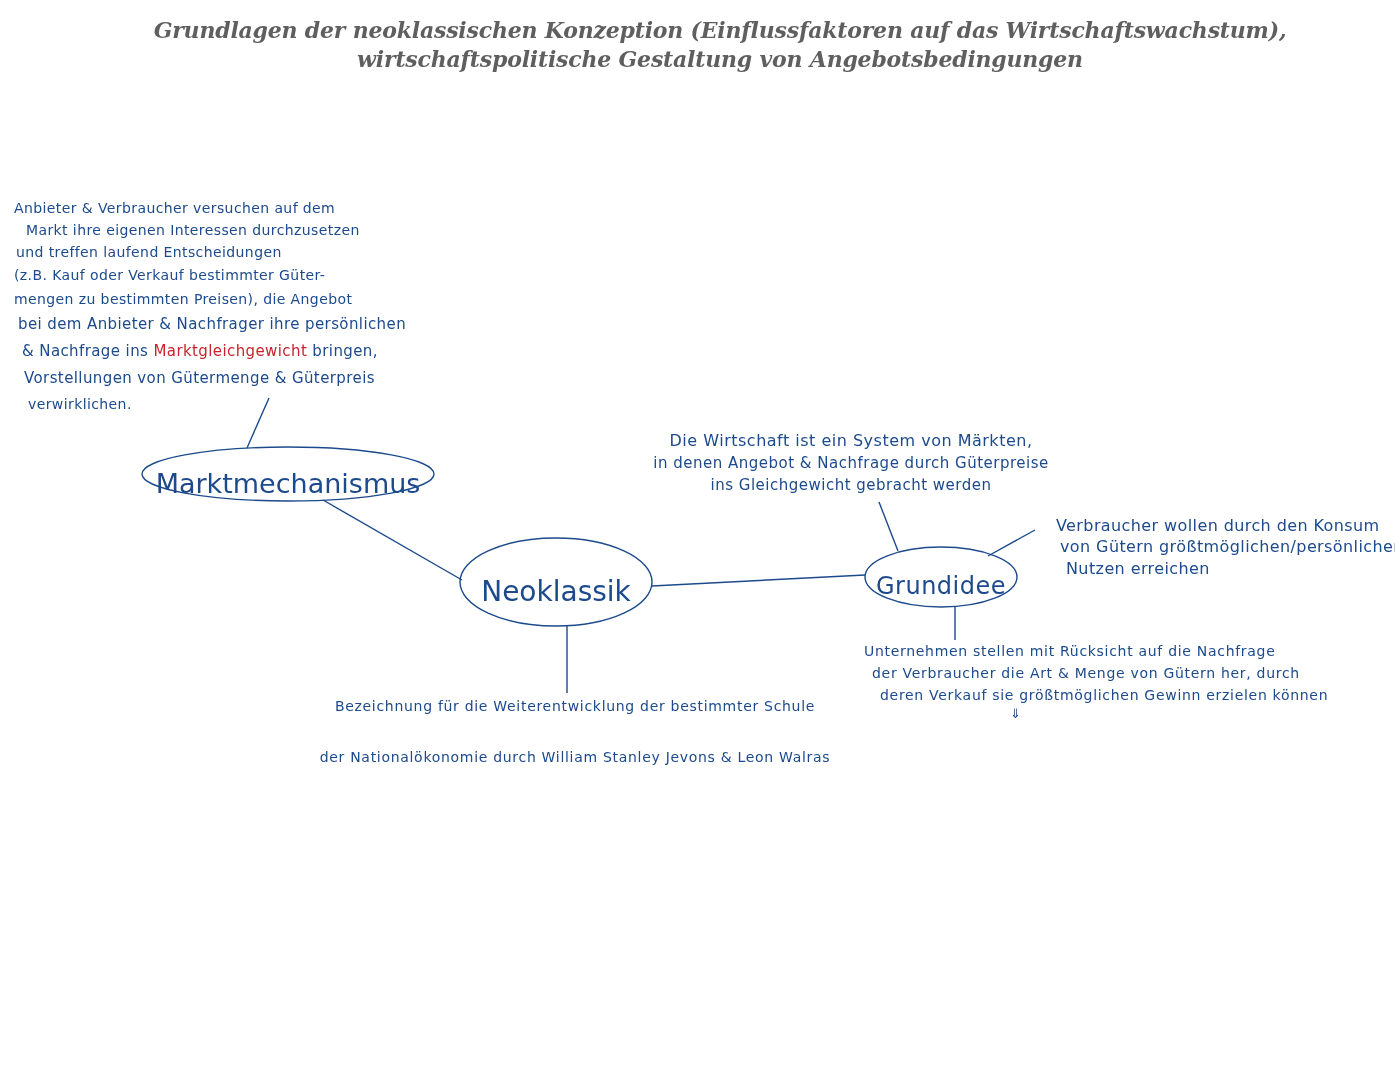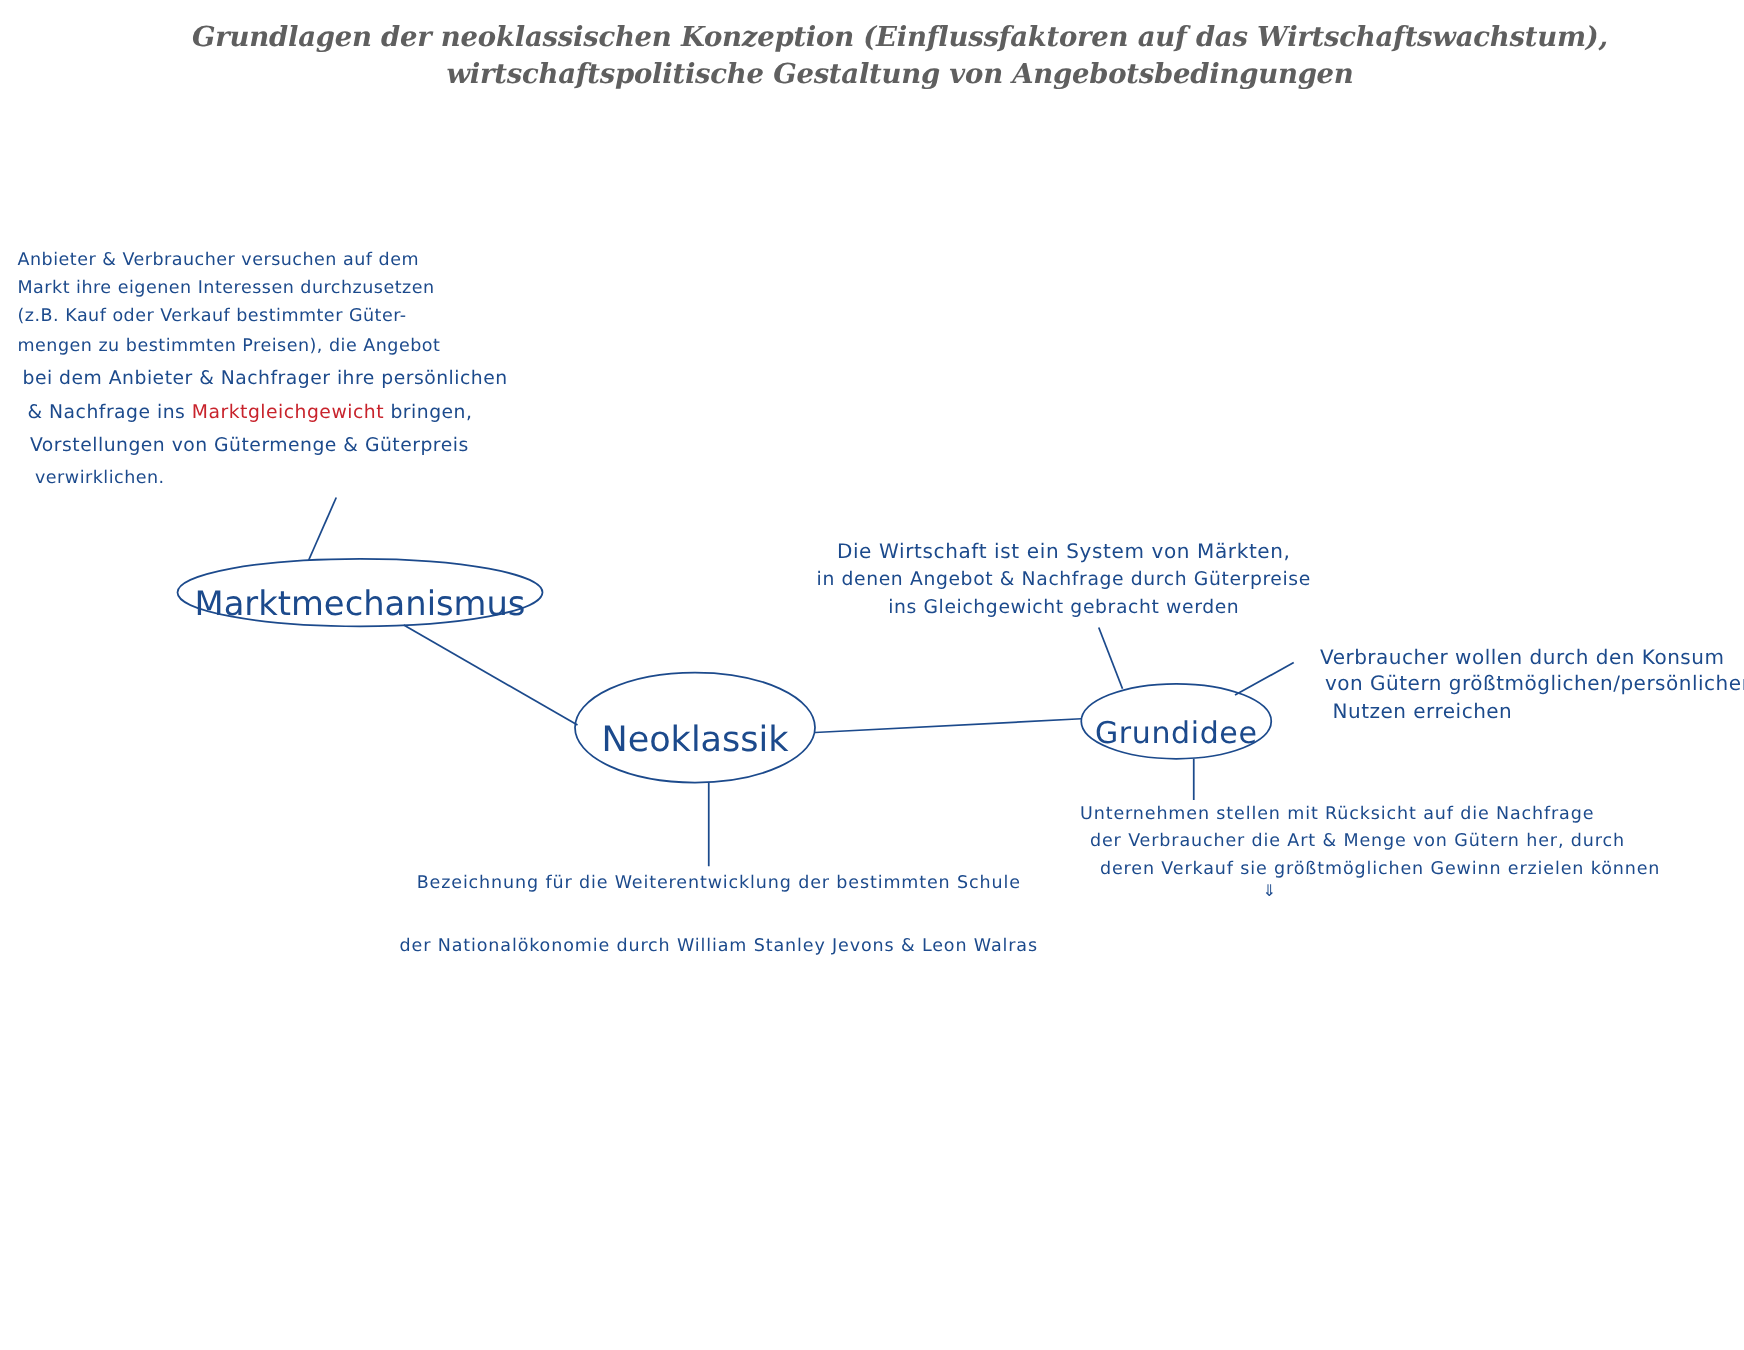--- a/index.html
+++ b/index.html
@@ -65,33 +65,34 @@
 </div>
 <div class="node-label" style="left:460px; top:563px; width:192px; font-size:28px;">
   <span>Neoklassik</span>
 </div>
 <div class="node-label" style="left:865px; top:560px; width:152px; font-size:24px; letter-spacing:0.5px;">
   <span>Grundidee</span>
 </div>
 
 <div class="hw" style="left:14px; top:197px; font-size:14px; letter-spacing:0.4px;">
   <span class="line" style="height:22px;line-height:22px;">Anbieter &amp; Verbraucher versuchen auf dem</span>
-  <span class="line" style="height:22px;line-height:22px;">Markt ihre eigenen Interessen durchzusetzen</span>
+  <span class="line" style="height:22px;line-height:22px;margin-left:12px;">Markt ihre eigenen Interessen durchzusetzen</span>
+  <span class="line" style="height:22px;line-height:22px;padding-left:2px;">und treffen laufend Entscheidungen</span>
   <span class="line" style="height:24px;line-height:24px;">(z.B. Kauf oder Verkauf bestimmter Güter-</span>
   <span class="line" style="height:24px;line-height:24px;">mengen zu bestimmten Preisen), die Angebot</span>
   <span class="line" style="height:27px;line-height:27px;padding-left:4px;font-size:15px;">bei dem Anbieter &amp; Nachfrager ihre persönlichen</span>
   <span class="line" style="height:27px;line-height:27px;padding-left:8px;font-size:15px;">
     <span>&amp; Nachfrage ins </span><span class="red">Marktgleichgewicht</span><span> bringen,</span>
   </span>
   <span class="line" style="height:27px;line-height:27px;padding-left:10px;font-size:15px;">Vorstellungen von Gütermenge &amp; Güterpreis</span>
   <span class="line" style="height:24px;line-height:24px;padding-left:14px;">verwirklichen.</span>
 </div>
 
 <div class="hw" style="left:285px; top:694px; font-size:14px; letter-spacing:0.7px; text-align:center; width:580px;">
-  <span class="line" style="height:24px;line-height:24px;">Bezeichnung für die Weiterentwicklung der bestimmten Schule</span>
+  <span class="line" style="height:24px;line-height:24px;">Bezeichnung für die Weiterentwicklung der bestimmter Schule</span>
   <span class="line" style="height:24px;line-height:24px;margin-top:27px;">der Nationalökonomie durch William Stanley Jevons &amp; Leon Walras</span>
 </div>
 
 <div class="hw" style="left:636px; top:430px; width:430px; text-align:center; font-size:15px; letter-spacing:0.5px;">
   <span class="line" style="height:22px;line-height:22px;font-size:16px;">Die Wirtschaft ist ein System von Märkten,</span>
   <span class="line" style="height:22px;line-height:22px;">in denen Angebot &amp; Nachfrage durch Güterpreise</span>
   <span class="line" style="height:22px;line-height:22px;">ins Gleichgewicht gebracht werden</span>
 </div>
 
 <div class="hw" style="left:1056px; top:516px; font-size:16px; letter-spacing:0.4px;">

